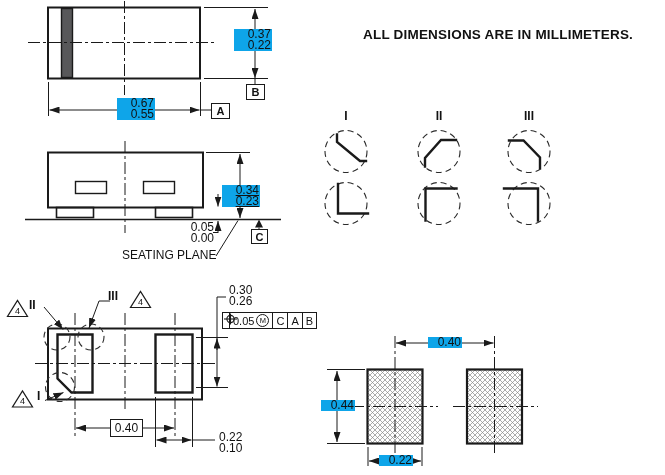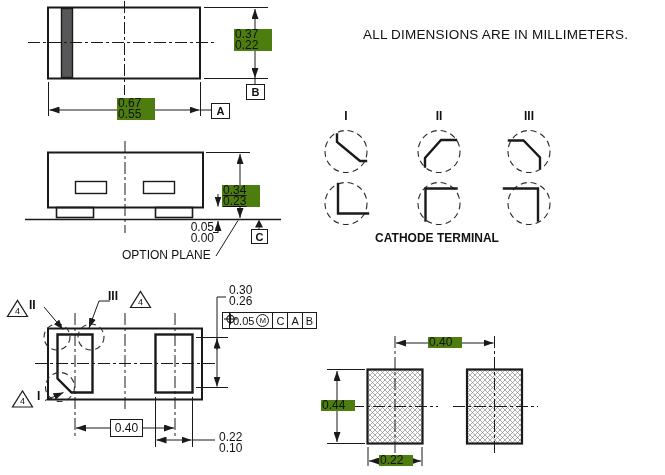--- a/index.html
+++ b/index.html
@@ -5,36 +5,36 @@
   html,body{margin:0;padding:0;background:#fff;}
   .canvas{position:relative;width:665px;height:475px;background:#fff;overflow:hidden;
           font-family:"Liberation Sans",sans-serif;color:#111;}
   svg{position:absolute;left:0;top:0;}
   .ln{stroke:#1a1a1a;fill:none;}
   .cl{stroke:#1a1a1a;stroke-width:1;stroke-dasharray:12 3 3 3;fill:none;}
   .dashc{stroke:#2b2b2b;stroke-width:1.1;stroke-dasharray:6 4;fill:none;}
   .notch{stroke:#1a1a1a;stroke-width:2.4;fill:none;stroke-linecap:square;}
   .flag4{font-size:9px;font-family:"Liberation Sans",sans-serif;fill:#111;text-anchor:middle;}
   .txt{position:absolute;font-size:12px;line-height:11px;white-space:nowrap;}
-  .dim{position:absolute;font-size:12px;line-height:11px;text-align:left;background:#4d7c0f;padding:0 1px;}
+  .dim{position:absolute;font-size:12px;line-height:11px;text-align:right;background:#0ea5e9;padding:0 1px;}
   .nobg{background:transparent;}
   .right{text-align:right;}
   .left{text-align:center;}
   .bold{font-weight:700;}
   .datum{position:absolute;border:1.4px solid #1a1a1a;background:#fff;display:flex;
          align-items:center;justify-content:center;font-size:11px;font-weight:600;}
   .pitchbox{position:absolute;border:1.3px solid #1a1a1a;background:#fff;display:flex;
          align-items:center;justify-content:center;font-size:12px;}
   .fcf{position:absolute;display:flex;align-items:stretch;border:1.3px solid #1a1a1a;
        background:#fff;height:15px;font-size:11px;}
   .fcf .cell{display:flex;align-items:center;justify-content:center;padding:0 3px;}
   .fcf .cell + .cell{border-left:1.3px solid #1a1a1a;}
   .mmc{display:inline-flex;align-items:center;justify-content:center;width:11px;height:11px;
        border:1px solid #1a1a1a;border-radius:50%;font-size:7.5px;margin-left:2px;}
-  .note{position:absolute;font-size:13.5px;font-weight:400;letter-spacing:.2px;}
+  .note{position:absolute;font-size:13.5px;font-weight:700;letter-spacing:.2px;}
   .cap{position:absolute;width:180px;text-align:center;font-size:12px;font-weight:700;}
 </style>
 </head>
 <body>
 
 <div class="canvas">
 
   <svg width="665" height="475" viewBox="0 0 665 475">
     <defs>
       <marker id="arr" markerWidth="10" markerHeight="7" refX="10" refY="3.5" orient="auto-start-reverse">
@@ -156,21 +156,21 @@
   <div class="datum" style="left:246px;top:84px;width:17px;height:14px;">B</div>
 
   <div class="dim" style="left:222px;top:185px;width:36px;text-decoration:underline;">
     <div>0.34</div>
     <div>0.23</div>
   </div>
   <div class="dim nobg right" style="left:182px;top:222px;width:31px;">
     <div>0.05</div>
     <div>0.00</div>
   </div>
-  <div class="txt" style="left:122px;top:250px;">OPTION PLANE</div>
+  <div class="txt" style="left:122px;top:250px;">SEATING PLANE</div>
   <div class="datum" style="left:251px;top:229px;width:15px;height:13px;">C</div>
 
   <div class="txt bold" style="left:29px;top:300px;">II</div>
   <div class="txt bold" style="left:108px;top:291px;">III</div>
   <div class="txt bold" style="left:37px;top:391px;">I</div>
   <div class="pitchbox" style="left:110px;top:419px;width:31px;height:16px;">0.40</div>
   <div class="dim nobg left" style="left:218px;top:432px;">
     <div>0.22</div>
     <div>0.10</div>
   </div>
@@ -192,19 +192,18 @@
       <span class="mmc">M</span>
     </div>
     <div class="cell">C</div>
     <div class="cell">A</div>
     <div class="cell">B</div>
   </div>
 
   <div class="txt bold" style="left:338px;top:111px;width:16px;text-align:center;">I</div>
   <div class="txt bold" style="left:430px;top:111px;width:18px;text-align:center;">II</div>
   <div class="txt bold" style="left:519px;top:111px;width:20px;text-align:center;">III</div>
-  <div class="cap" style="left:347px;top:231px;">CATHODE TERMINAL</div>
 
   <div class="dim" style="left:428px;top:337px;width:32px;">0.40</div>
   <div class="dim" style="left:321px;top:400px;width:32px;">0.44</div>
   <div class="dim" style="left:379px;top:455px;width:32px;">0.22</div>
 
 </div>
 
 </body></html>

